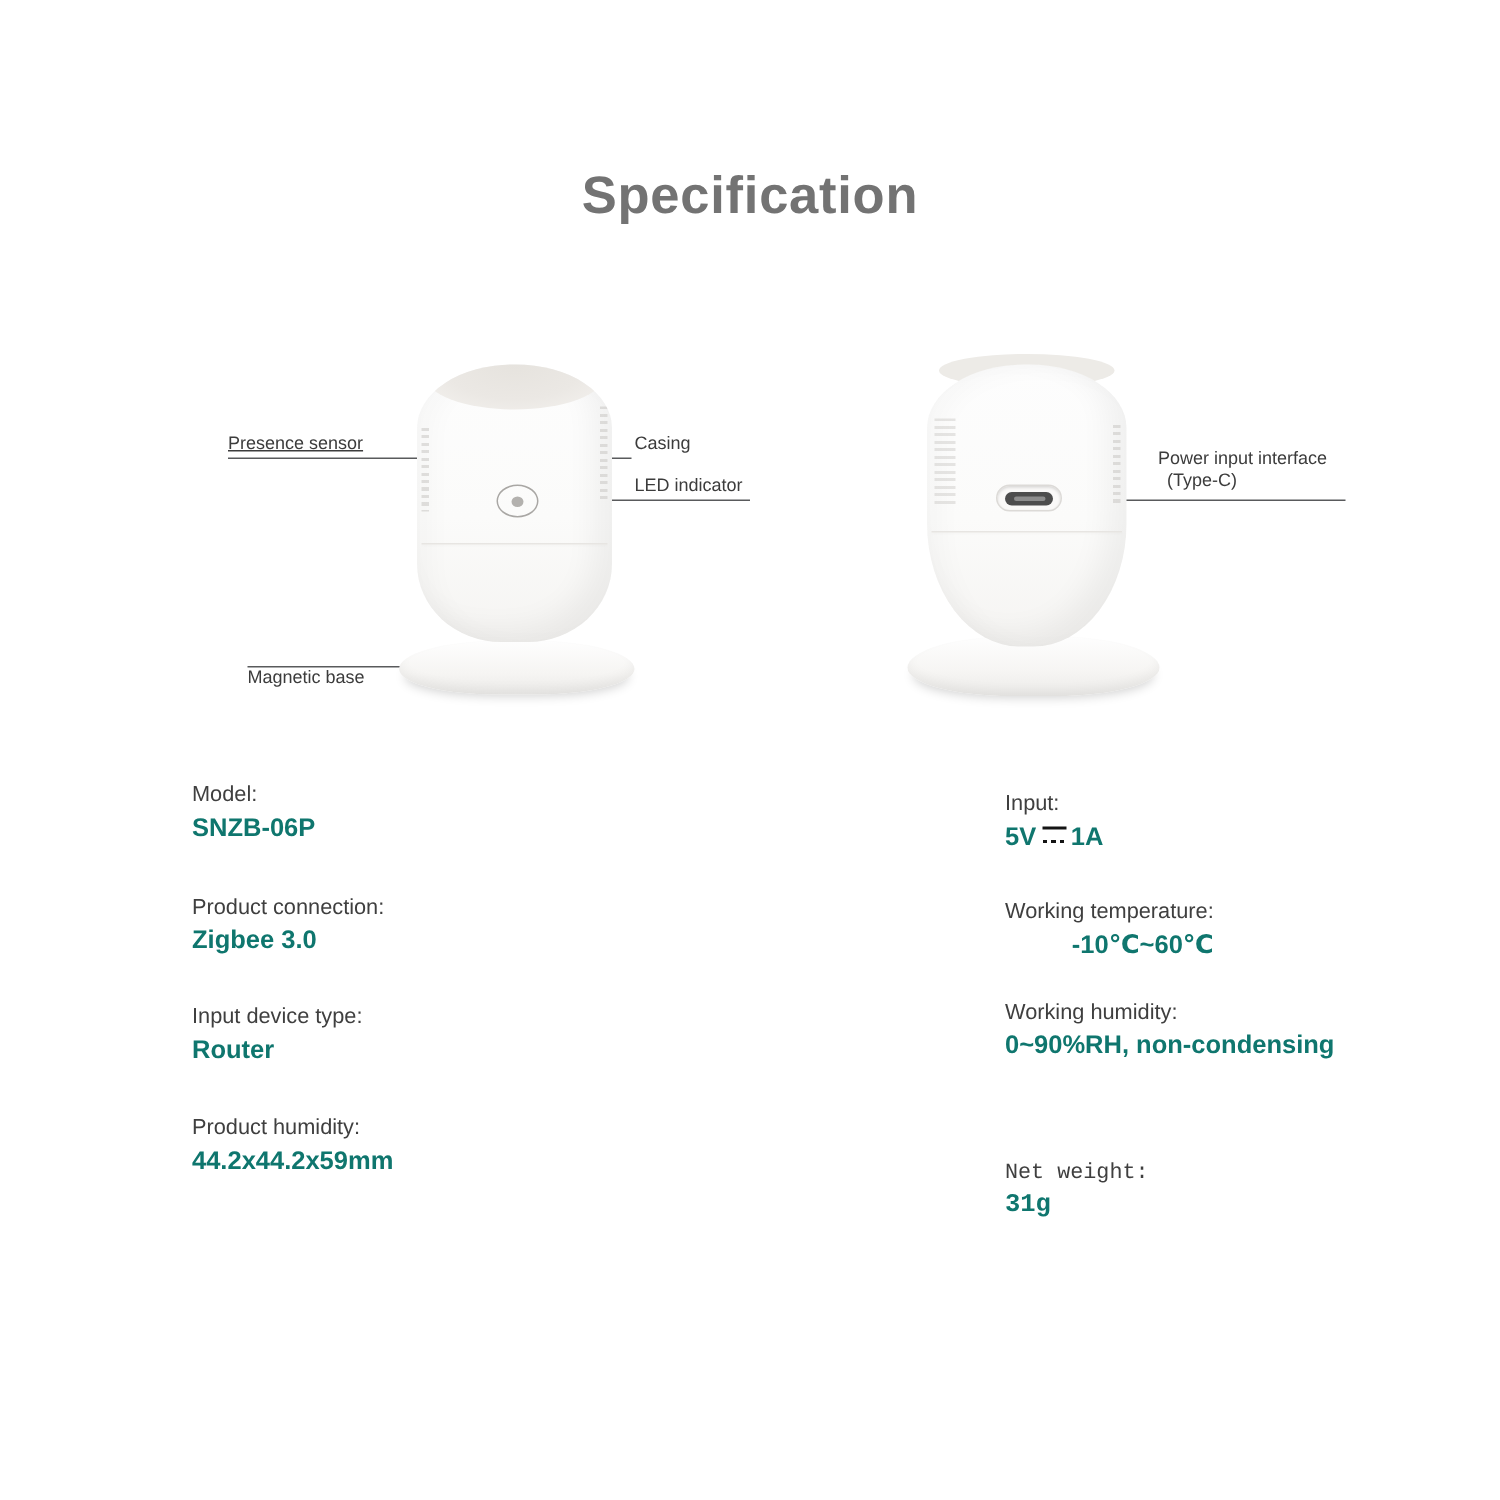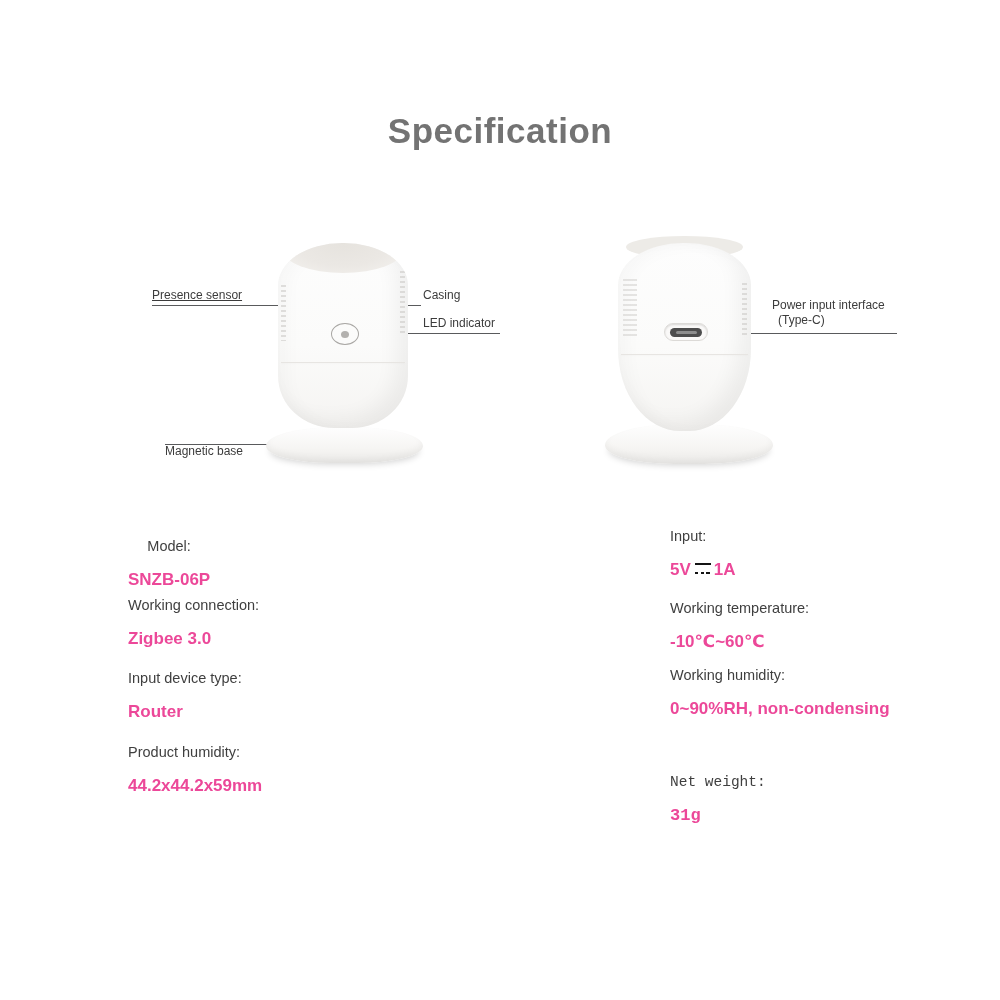--- a/index.html
+++ b/index.html
@@ -69,21 +69,21 @@
   
   .callout-label{
     position:absolute;font-size:12px;line-height:15px;color:#3c3c3c;white-space:nowrap;
   }
   .callout-label .line2{padding-left:6px;}
   .callout-line{position:absolute;height:1px;background:#595a5c;}
   .callout-line.diag{transform-origin:0 50%;}
   
   .spec{position:absolute;white-space:nowrap;}
   .spec-label{font-size:14.5px;line-height:20px;color:#3f3f3f;}
-  .spec-value{font-size:17px;line-height:24px;margin-top:12px;font-weight:600;color:#ec4899;}
+  .spec-value{font-size:17px;line-height:24px;margin-top:0;font-weight:600;color:#0f766e;}
   .dc-symbol{
     display:inline-block;width:16px;height:9px;margin:0 3px 1px 4px;vertical-align:baseline;
     border-top:2.2px solid #141414;
     background:repeating-linear-gradient(90deg,#141414 0 3.2px,transparent 3.2px 5.7px) left bottom / 100% 2.2px no-repeat;
   }
 </style>
 </head>
 <body>
 
 <div class="page">
@@ -130,44 +130,44 @@
 
   <div class="callout-label" style="left:165px;top:423px;margin-top:21px;">Magnetic base</div>
   <div class="callout-line" style="left:165px;top:444px;width:128px;"></div>
 
   <div class="callout-label" style="left:772px;top:298px;">
     <div class="line1">Power input interface</div>
     <div class="line2">(Type-C)</div>
   </div>
   <div class="callout-line" style="left:702px;top:333px;width:195px;"></div>
 
-  <div class="spec" style="left:128px;top:536px;text-align:center;">
+  <div class="spec" style="left:128px;top:520px;">
     <div class="spec-label">Model:</div>
     <div class="spec-value">SNZB-06P</div>
   </div>
   <div class="spec" style="left:128px;top:595px;">
-    <div class="spec-label">Working connection:</div>
+    <div class="spec-label">Product connection:</div>
     <div class="spec-value">Zigbee 3.0</div>
   </div>
   <div class="spec" style="left:128px;top:668px;">
     <div class="spec-label">Input device type:</div>
     <div class="spec-value">Router</div>
   </div>
   <div class="spec" style="left:128px;top:742px;">
     <div class="spec-label">Product humidity:</div>
     <div class="spec-value">44.2x44.2x59mm</div>
   </div>
 
   <div class="spec" style="left:670px;top:526px;">
     <div class="spec-label">Input:</div>
     <div class="spec-value">
       <span>5V</span><span class="dc-symbol"></span><span>1A</span>
     </div>
   </div>
-  <div class="spec" style="left:670px;top:598px;">
+  <div class="spec" style="left:670px;top:598px;text-align:right;">
     <div class="spec-label">Working temperature:</div>
     <div class="spec-value">-10℃~60℃</div>
   </div>
   <div class="spec" style="left:670px;top:665px;">
     <div class="spec-label">Working humidity:</div>
     <div class="spec-value">0~90%RH, non-condensing</div>
   </div>
   <div class="spec" style="left:670px;top:772px;font-family:Liberation Mono, monospace;">
     <div class="spec-label">Net weight:</div>
     <div class="spec-value">31g</div>

